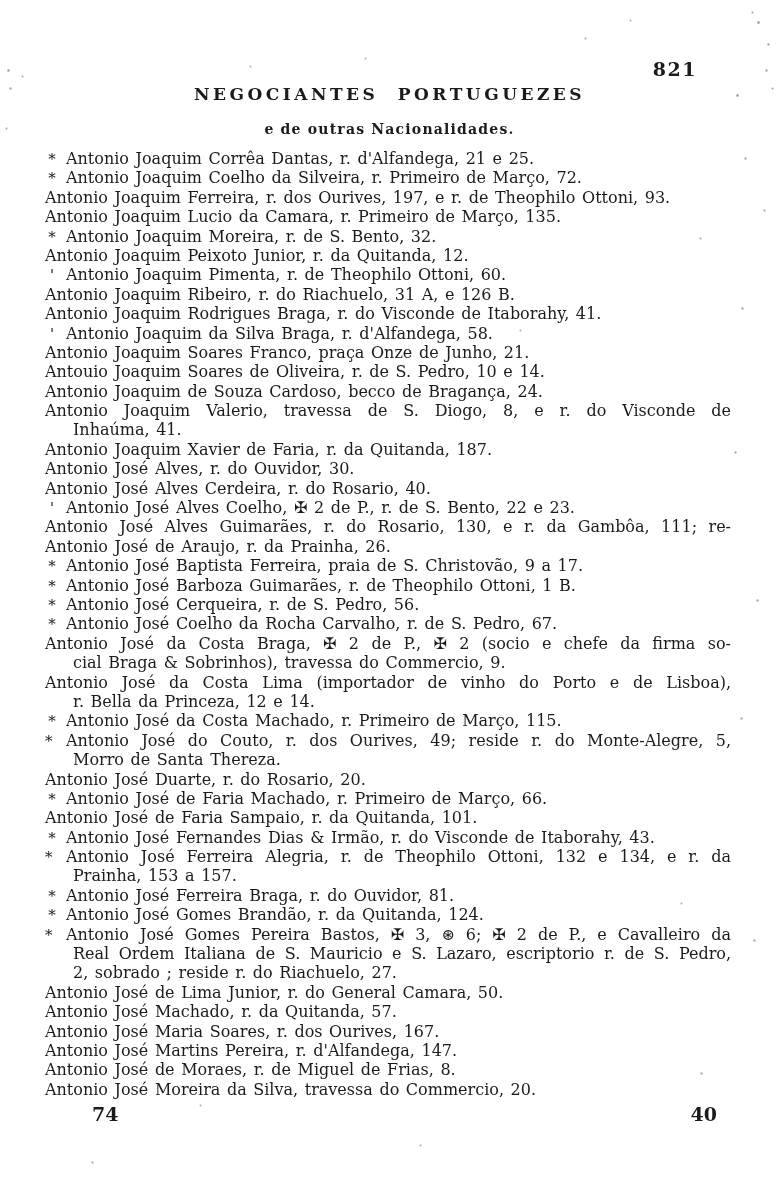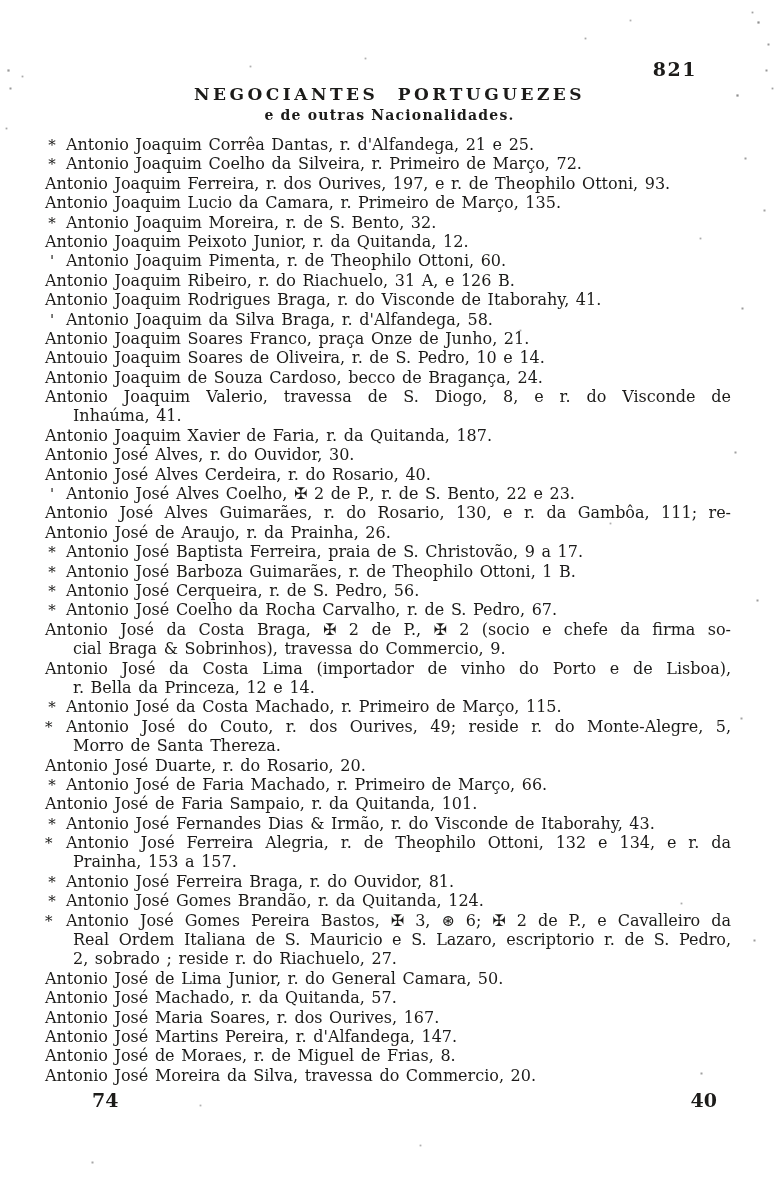--- a/index.html
+++ b/index.html
@@ -28,21 +28,21 @@
       420px 1145px 0 0.4px #b0b0b0, 92px 1162px 0 0.5px #a6a6a6, 200px 1105px 0 0.4px #b2b2b2,
       766px 70px 0 0.5px #979797, 772px 88px 0 0.4px #a0a0a0;
   }
   .header { position:relative; padding-top:84px; text-align:center; }
   .title {
     font-weight:bold; font-size:17px;
     letter-spacing:3.5px; word-spacing:10px;
   }
   .subtitle {
     font-weight:bold; font-size:14px;
-    letter-spacing:1.2px; margin-top:3px;
+    letter-spacing:1.2px; margin-top:17px;
   }
   .page-number {
     position:absolute; top:58px; right:82px;
     font-weight:bold; font-size:19px; letter-spacing:1.5px;
   }
   .entries {
     margin:13px 48px 0 45px;
     font-size:16px; line-height:17px;
     word-spacing:1.5px;
   }

